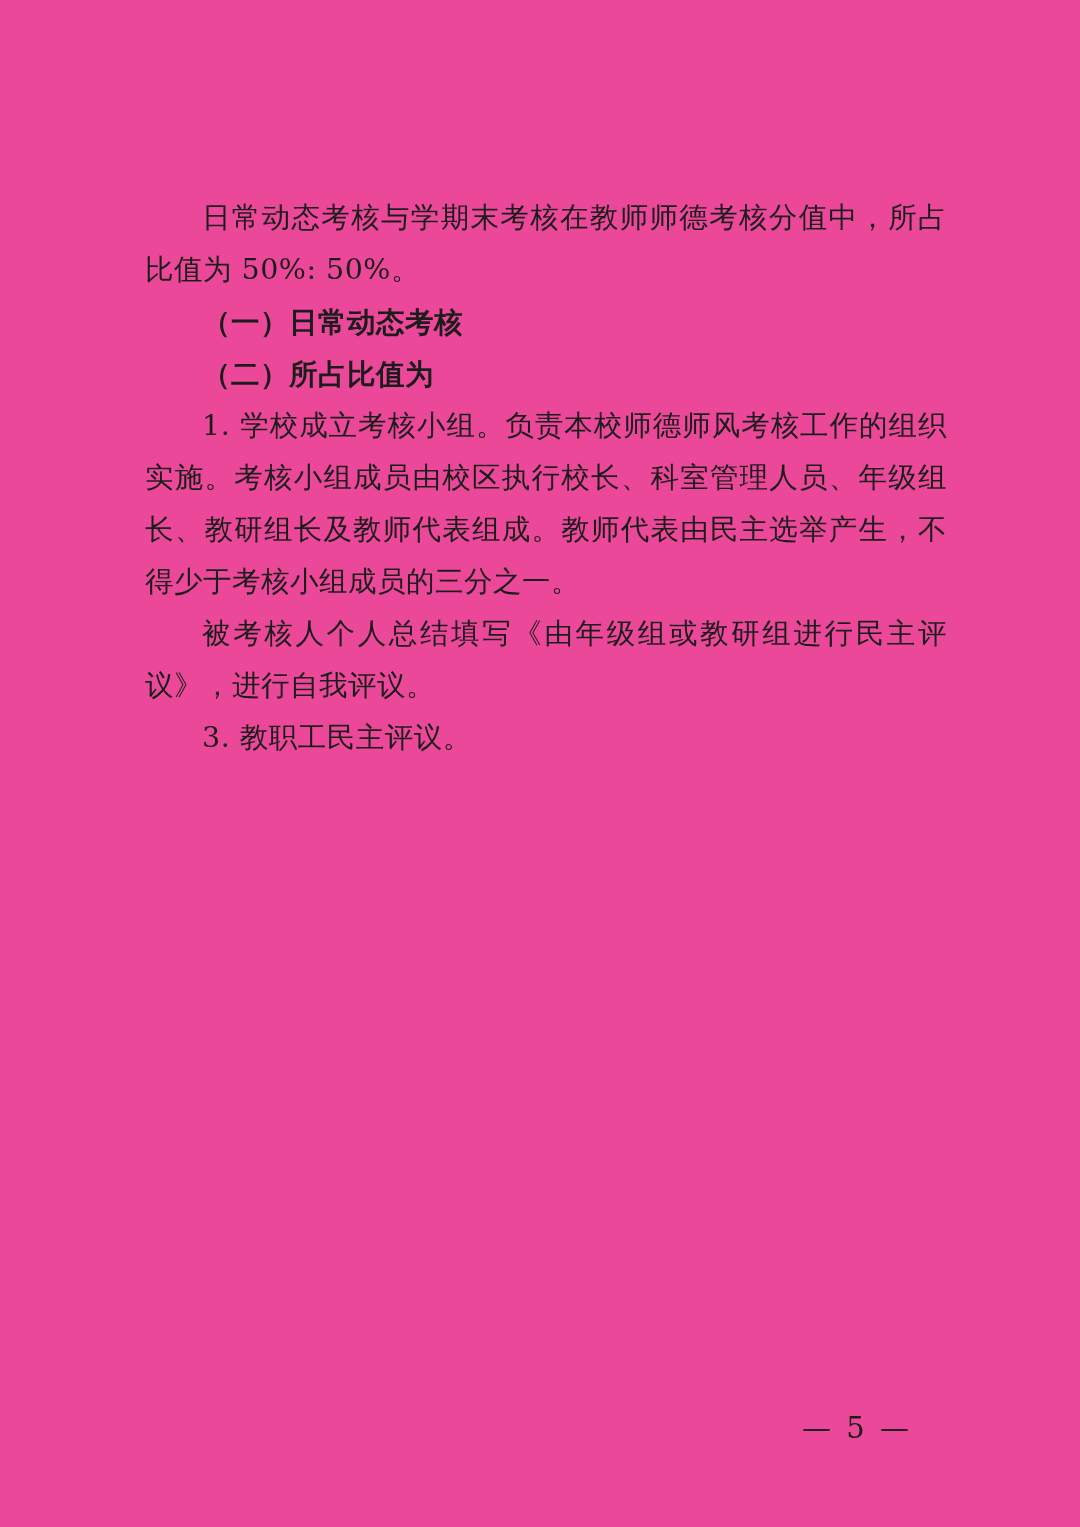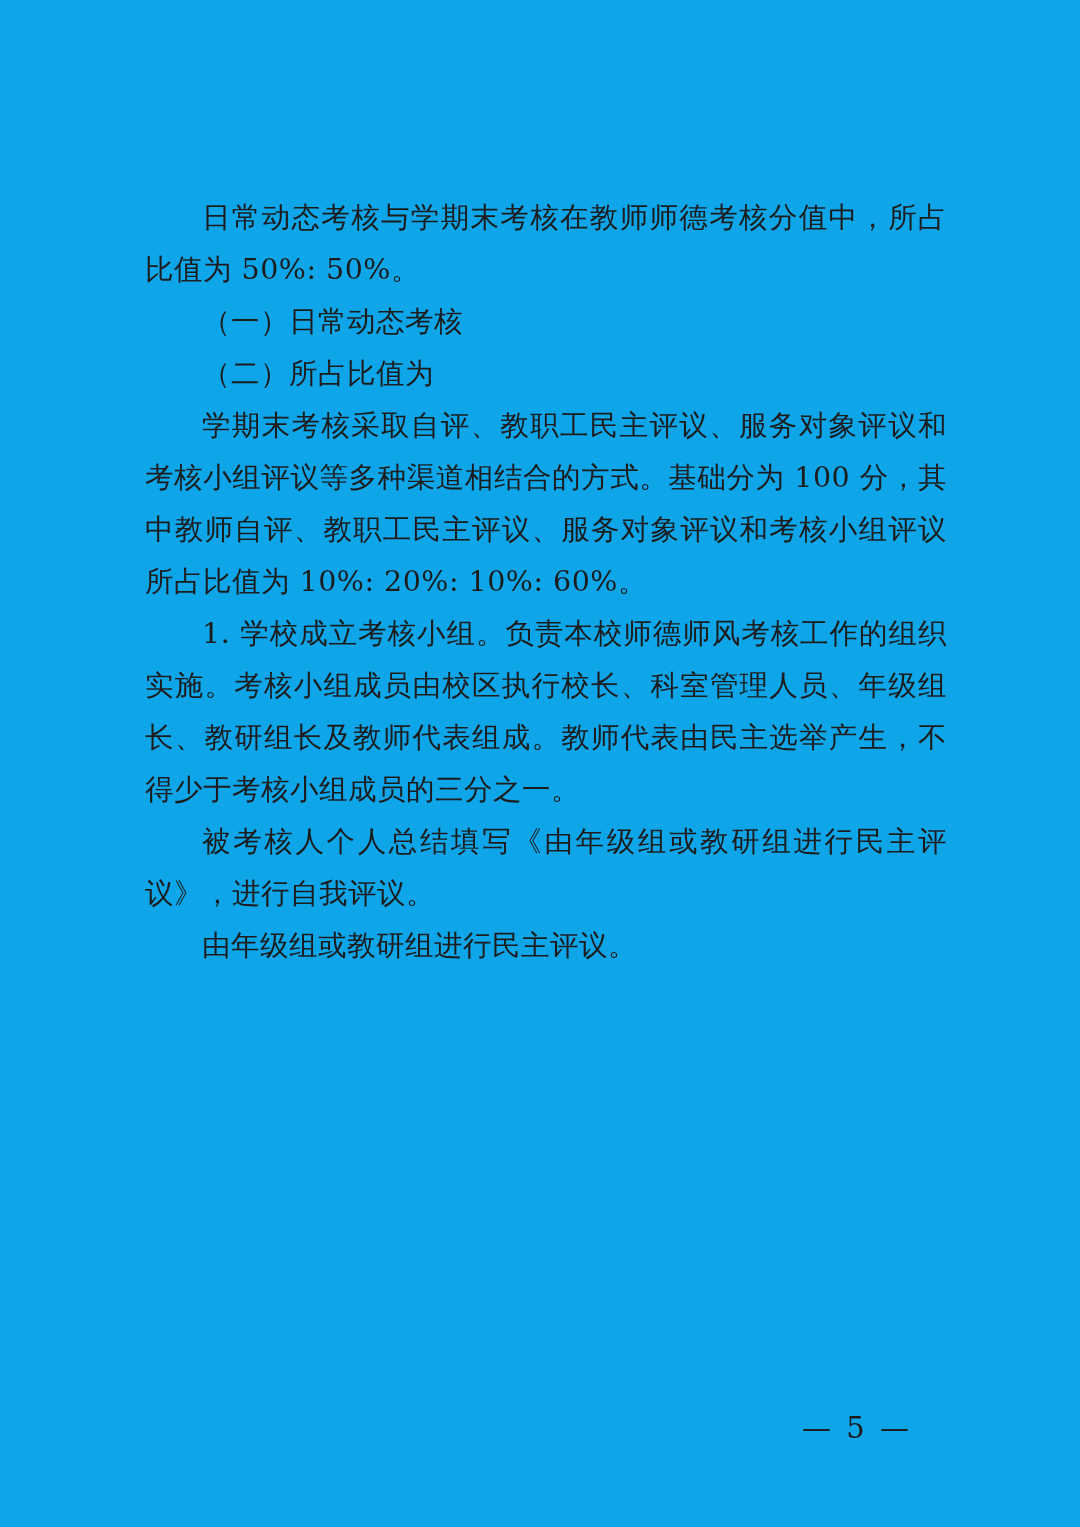--- a/index.html
+++ b/index.html
@@ -4,42 +4,42 @@
 <style>
   html, body {
     margin: 0;
     padding: 0;
     background: #ffffff;
   }
   .page {
     position: relative;
     width: 1080px;
     height: 1527px;
-    background: #0ea5e9;
+    background: #ec4899;
     overflow: hidden;
     font-family: "DejaVu Serif", "Liberation Serif", serif;
     color: #1c1c1c;
   }
   .content {
     position: absolute;
     left: 145px;
     top: 192px;
     width: 802px;
     font-size: 28.5px;
     line-height: 52px;
     text-align: justify;
   }
   .content p {
     margin: 0;
     padding: 0;
     text-indent: 2em;
     letter-spacing: 0.5px;
   }
   .content p.heading {
-    font-weight: normal;
+    font-weight: bold;
     text-align: left;
   }
   .page-number {
     position: absolute;
     top: 1406px;
     right: 168px;
     font-size: 29px;
     line-height: 44px;
     letter-spacing: 3px;
     white-space: pre;
@@ -52,26 +52,25 @@
 <div class="page">
 
   <div class="content">
     <p>日常动态考核与学期末考核在教师师德考核分值中，所占比值为 50%: 50%。</p>
 
     <p class="heading">（一）日常动态考核</p>
 
 
     <p class="heading">（二）所占比值为</p>
 
-    <p>学期末考核采取自评、教职工民主评议、服务对象评议和考核小组评议等多种渠道相结合的方式。基础分为 100 分，其中教师自评、教职工民主评议、服务对象评议和考核小组评议所占比值为 10%: 20%: 10%: 60%。</p>
 
     <p>1. 学校成立考核小组。负责本校师德师风考核工作的组织实施。考核小组成员由校区执行校长、科室管理人员、年级组长、教研组长及教师代表组成。教师代表由民主选举产生，不得少于考核小组成员的三分之一。</p>
 
 
     <p>被考核人个人总结填写《由年级组或教研组进行民主评议》，进行自我评议。</p>
 
+    <p>3. 教职工民主评议。</p>
 
-    <p>由年级组或教研组进行民主评议。</p>
   </div>
 
   <div class="page-number">— 5 —</div>
 
 </div>
 
 </body></html>

